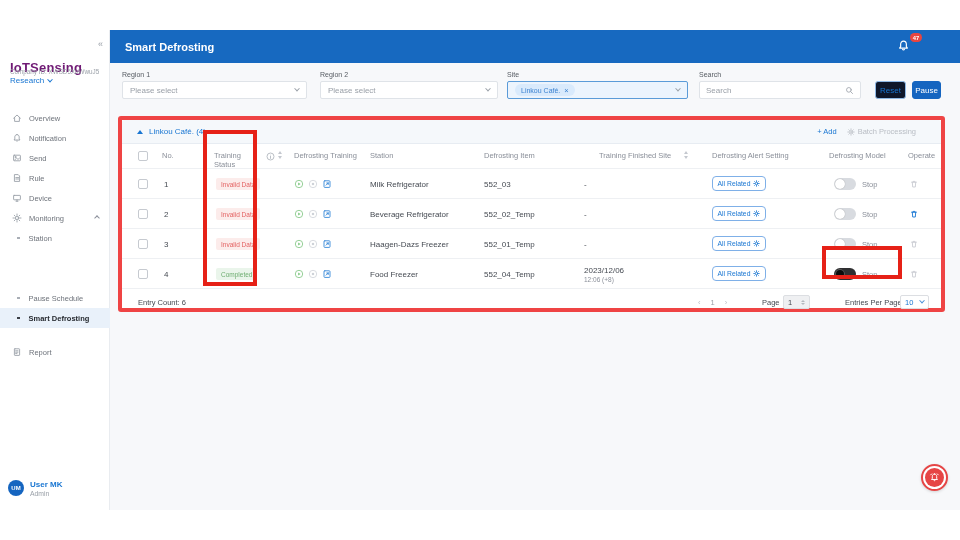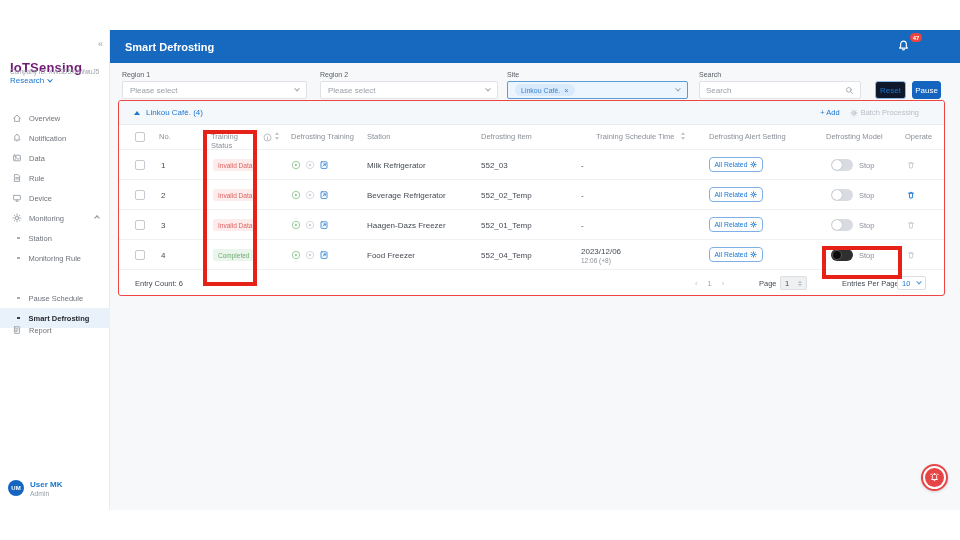--- a/index.html
+++ b/index.html
@@ -47,21 +47,21 @@
   .tag .x { cursor:pointer; font-size:7.5px; }
   .sfield { position:absolute; top:18px; height:18px; background:#fff; border:1px solid #dfe3e8; border-radius:2px; display:flex; align-items:center; padding:0 6px; }
   .sfield input { border:none; outline:none; flex:1; font-size:8px; color:#444; background:transparent; font-family:"Liberation Sans",sans-serif; }
   .sfield input::placeholder { color:#9aa0a8; }
   .sfield .mag { color:#9aa0a8; }
   .btn { position:absolute; top:18px; height:18px; border-radius:3px; font-size:8px; display:flex; align-items:center; justify-content:center; cursor:pointer; font-family:"Liberation Sans",sans-serif; }
   .btn.reset { left:765px; width:31px; background:#0f172a; border:1px solid #8fb9e6; color:#1976d2; }
   .btn.send { left:802px; width:29px; background:#1565c0; border:1px solid #1565c0; color:#fff; }
 
   
-  .card { position:absolute; left:8px; top:37px; width:827px; height:196px; background:#fff; border:1px solid #ef4444; border-radius:3px; }
+  .card { position:absolute; left:8px; top:53px; width:827px; height:196px; background:#fff; border:4px solid #ef4444; border-radius:3px; }
   .ghead { position:absolute; left:0; top:0; width:100%; height:24px; background:#f5f8fb; border-bottom:1px solid #e7ecf2; border-radius:3px 3px 0 0; display:flex; align-items:center; }
   .tri-up { width:0; height:0; border-left:3px solid transparent; border-right:3px solid transparent; border-bottom:4px solid #1976d2; margin-left:15px; }
   .gtitle { font-size:8px; color:#1976d2; margin-left:6px; cursor:pointer; }
   .gactions { margin-left:auto; margin-right:25px; display:flex; align-items:center; gap:10px; }
   .addbtn { font-size:7.5px; color:#1976d2; cursor:pointer; }
   .batchbtn { font-size:7.5px; color:#b9bdc4; display:flex; align-items:center; gap:3px; }
 
   .thead { position:absolute; left:0; top:24px; width:100%; height:24px; font-size:7.5px; color:#8a8f99; }
   .thead span.h { position:absolute; top:7px; }
   .h.wrap { top:3px; width:46px; line-height:1.25; }
@@ -148,21 +148,21 @@
           <path d="M4.3 8 C4.5 8.5 5.5 8.5 5.7 8"></path>
         </svg>
       <span>Notification</span>
     </div>
     <div class="si" style="top:118px">
       <svg class="ic" width="10" height="10" viewBox="0 0 10 10" fill="none" stroke="currentColor" stroke-width="0.9" stroke-linecap="round" stroke-linejoin="round">
           <rect x="1.6" y="2.2" width="6.8" height="5.6" rx="0.6"></rect>
           <circle cx="3.4" cy="4" r="0.55"></circle>
           <path d="M2.6 7 L4.6 5.2 L6 6.4 L7.4 5.2"></path>
         </svg>
-      <span>Data</span>
+      <span>Send</span>
     </div>
     <div class="si" style="top:138px">
       <svg class="ic" width="10" height="10" viewBox="0 0 10 10" fill="none" stroke="currentColor" stroke-width="0.9" stroke-linecap="round" stroke-linejoin="round">
           <path d="M2.8 1.6 H6.2 L7.6 3 V8.4 H2.8 Z"></path>
           <path d="M3.8 4.6 H6.6 M3.8 6 H6.6"></path>
         </svg>
       <span>Rule</span>
     </div>
     <div class="si" style="top:158px">
       <svg class="ic" width="10" height="10" viewBox="0 0 10 10" fill="none" stroke="currentColor" stroke-width="0.9" stroke-linecap="round" stroke-linejoin="round">
@@ -177,33 +177,29 @@
           <path d="M5 1 V2.4 M5 7.6 V9 M1 5 H2.4 M7.6 5 H9 M2.2 2.2 L3.2 3.2 M6.8 6.8 L7.8 7.8 M2.2 7.8 L3.2 6.8 M6.8 3.2 L7.8 2.2"></path>
         </svg>
       <span>Monitoring</span>
       <span class="chev up mchev"></span>
     </div>
 
     <div class="ssi" style="top:198px">
       <span class="dot"></span>
       <span>Station</span>
     </div>
-    <div class="ssi" style="top:218px">
-      <span class="dot"></span>
-      <span>Monitoring Rule</span>
-    </div>
     <div class="ssi" style="top:258px">
       <span class="dot"></span>
       <span>Pause Schedule</span>
     </div>
     <div class="ssi active" style="top:278px">
       <span class="dot"></span>
       <span>Smart Defrosting</span>
     </div>
-    <div class="si" style="top:290px">
+    <div class="si" style="top:312px">
       <svg class="ic" width="10" height="10" viewBox="0 0 10 10" fill="none" stroke="currentColor" stroke-width="0.9" stroke-linecap="round" stroke-linejoin="round">
           <rect x="2.4" y="1.8" width="5.2" height="6.6" rx="0.5"></rect>
           <path d="M3.6 3.8 H6 M3.6 5.2 H6 M3.6 6.6 H5"></path>
         </svg>
       <span>Report</span>
     </div>
 
     <div class="user">
       <div class="avatar">UM</div>
       <div>
@@ -282,21 +278,21 @@
               <path d="M4.5 4.2 V6.4" stroke-linecap="round"></path>
               <circle cx="4.5" cy="2.9" r="0.4" fill="currentColor" stroke="none"></circle>
             </svg>
           <span class="sorter" style="left:156px;top:7px">
               <i class="car-up"></i>
               <i class="car-dn"></i>
             </span>
           <span class="h" style="left:172px">Defrosting Training</span>
           <span class="h" style="left:248px">Station</span>
           <span class="h" style="left:362px">Defrosting Item</span>
-          <span class="h" style="left:477px">Training Schedule Time</span>
+          <span class="h" style="left:477px">Training Finished Site</span>
           <span class="sorter" style="left:562px;top:7px">
               <i class="car-up"></i>
               <i class="car-dn"></i>
             </span>
           <span class="h" style="left:590px">Defrosting Alert Setting</span>
           <span class="h" style="left:707px">Defrosting Model</span>
           <span class="h" style="left:786px">Operate</span>
         </div>
 
         <div class="trow" style="top:48px">

